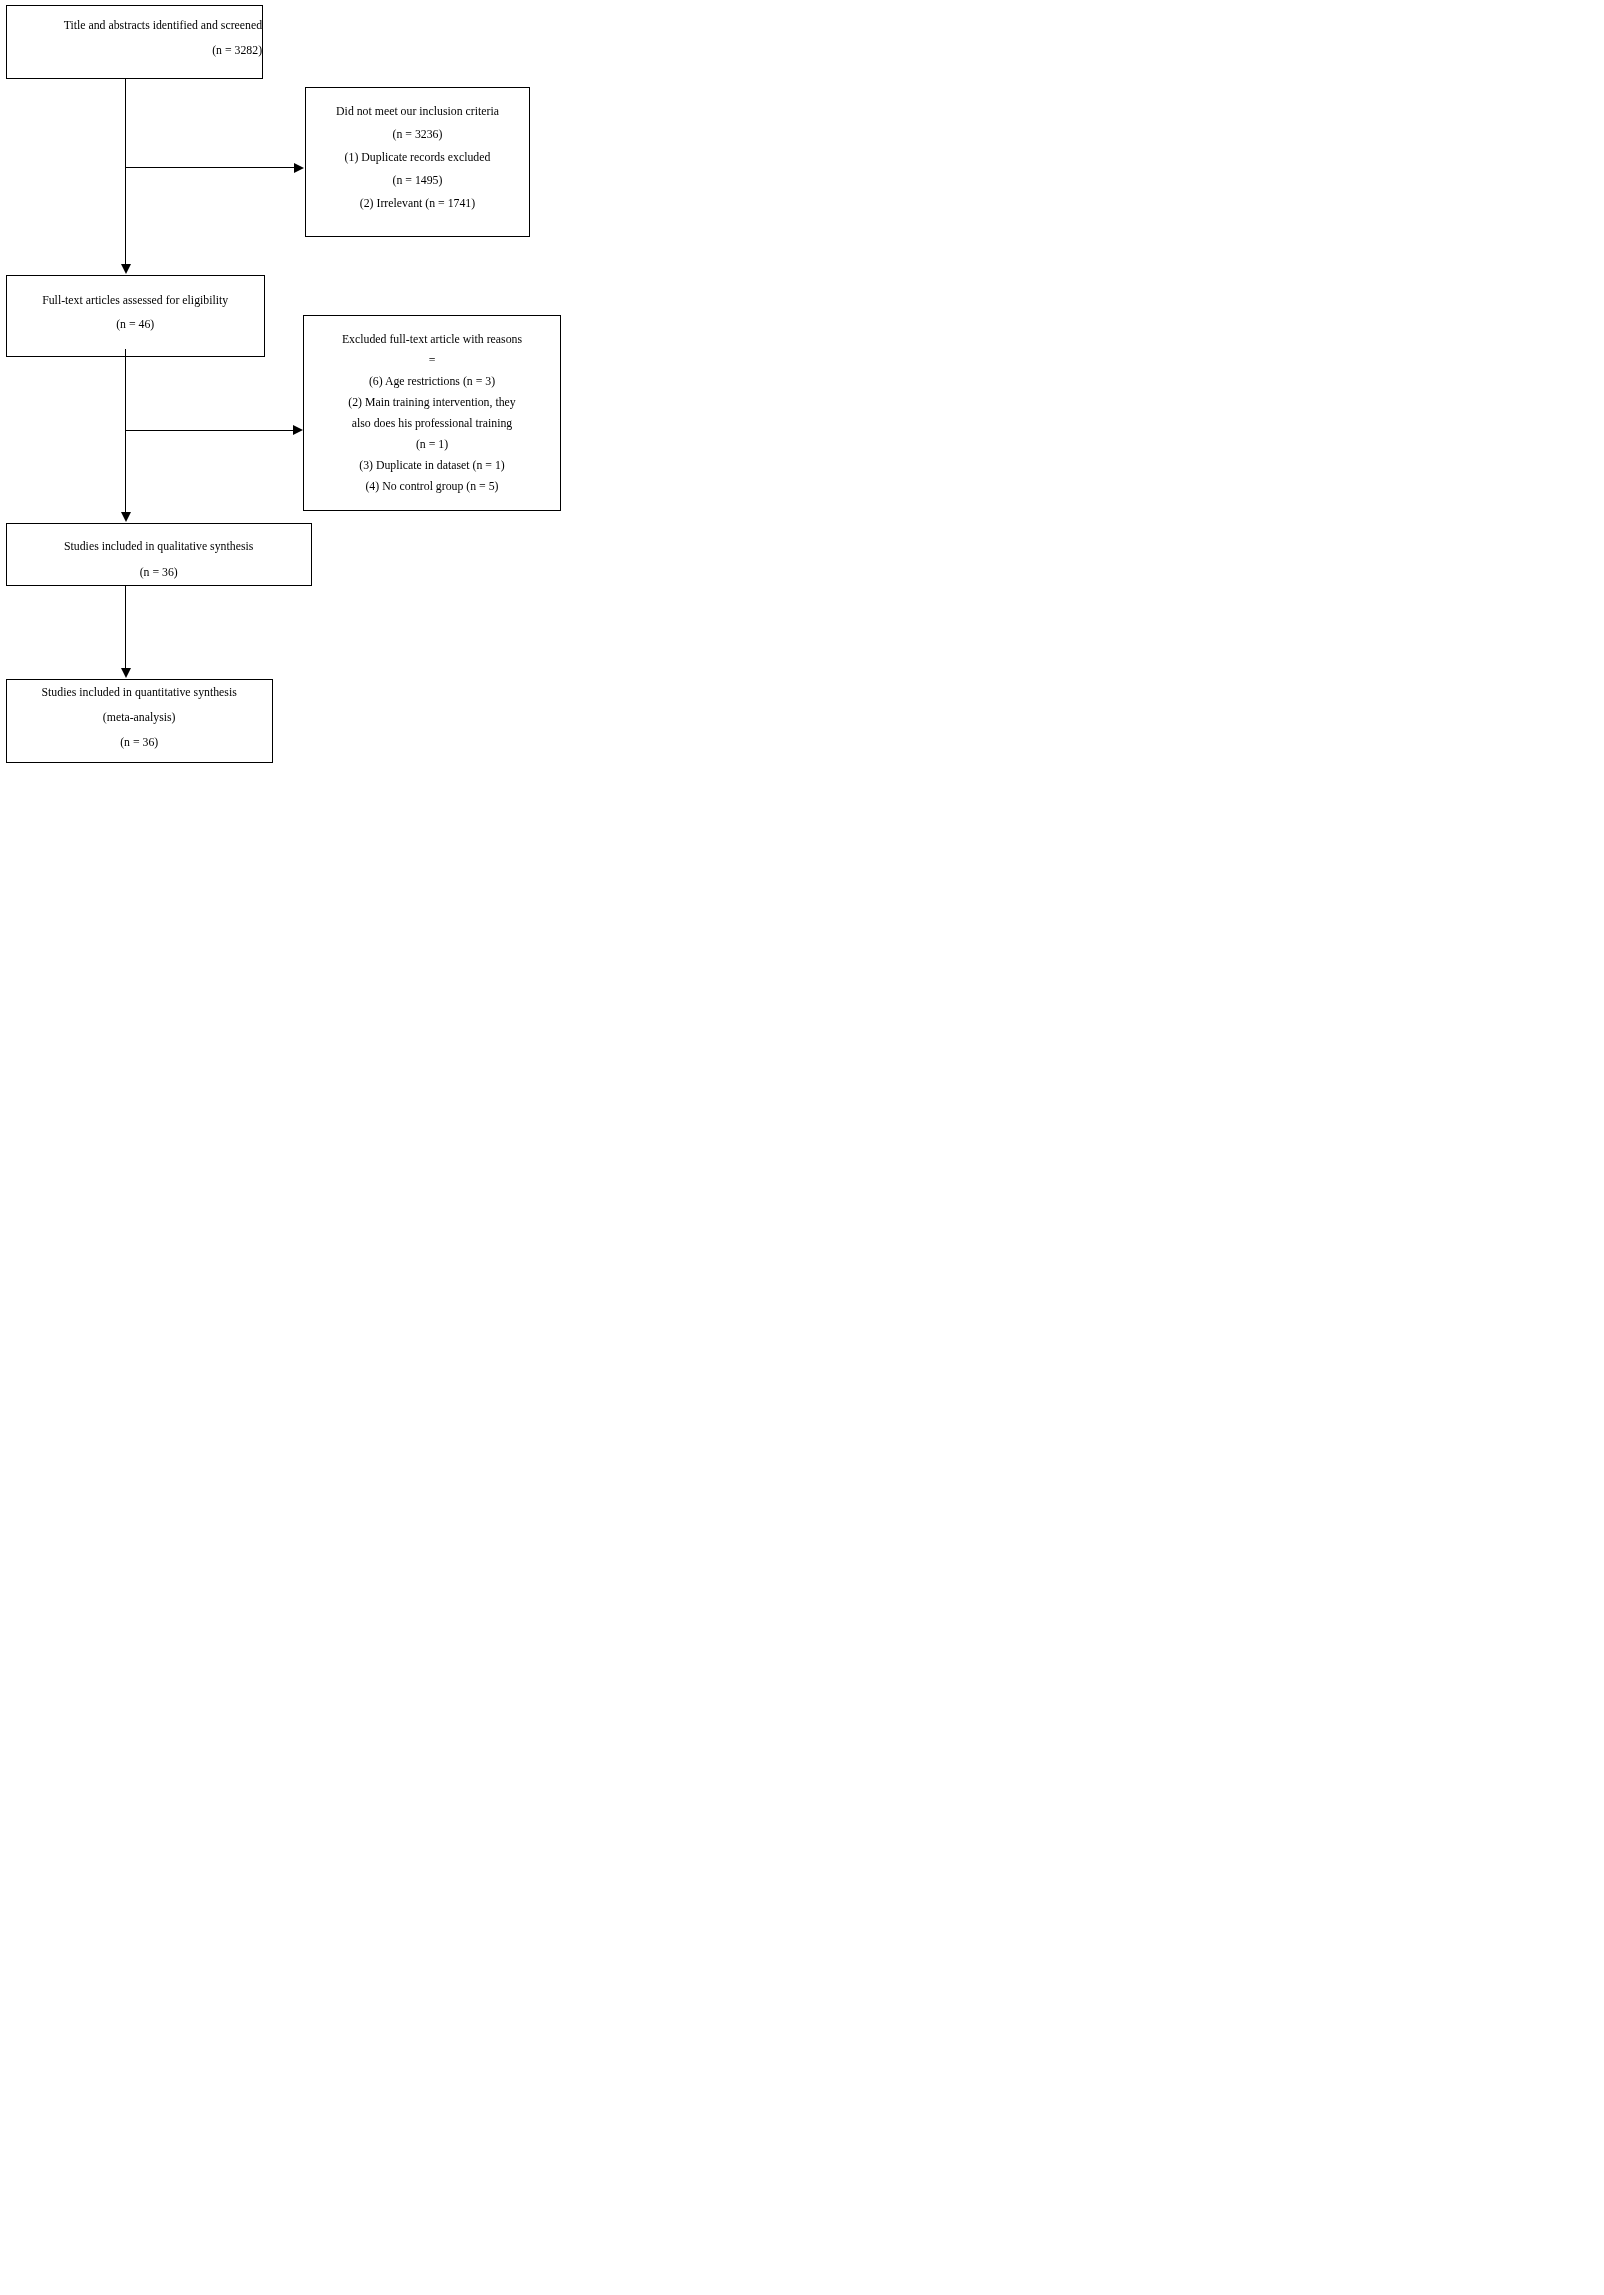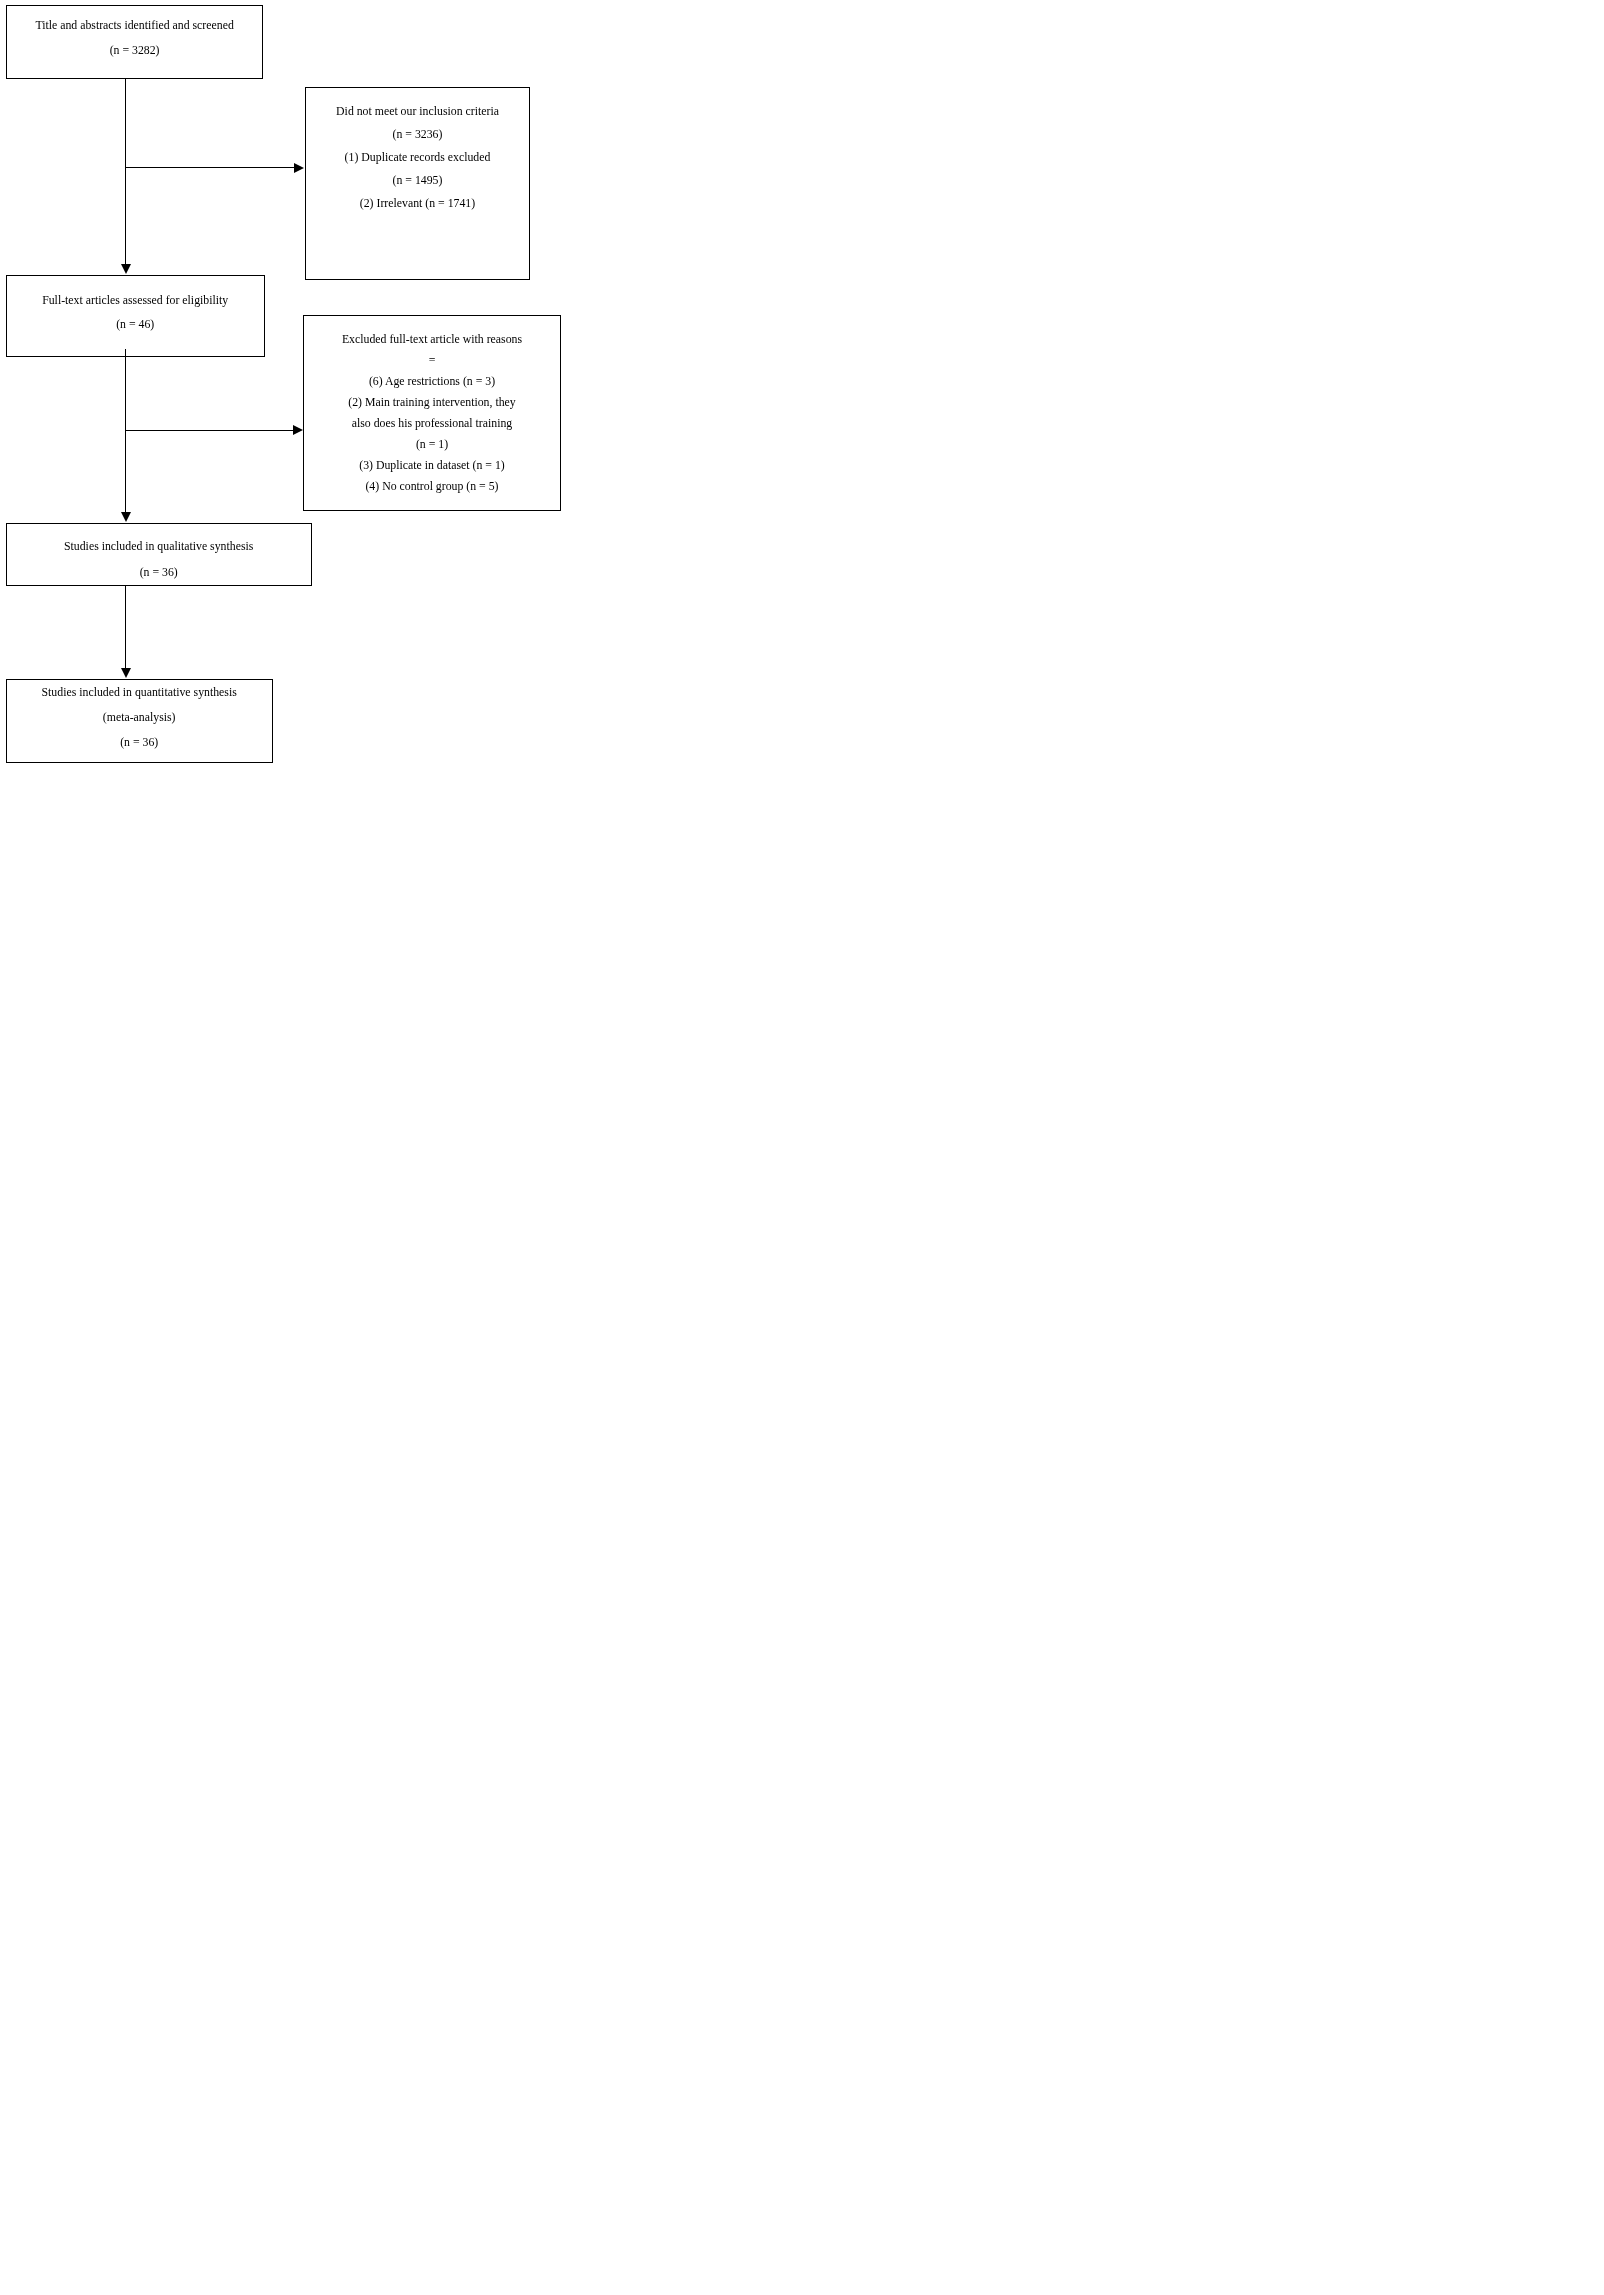--- a/index.html
+++ b/index.html
@@ -20,30 +20,30 @@
     border: 1.4px solid #000000;
     background: #ffffff;
     box-sizing: border-box;
     text-align: center;
   }
   .line {
     font-size: 11.8px;
     white-space: nowrap;
   }
   
-  .box.screening      { left: 6.1px;  top: 4.7px;   width: 257px; height: 74px; padding-top: 7.5px; }
+  .box.screening      { left: 6.1px;  top: 4.7px;   width: 257px; height: 74px; padding-top: 7.5px; text-align: right; }
   .box.screening .line      { line-height: 24.5px; }
   .box.eligibility    { left: 5.7px;  top: 275px;  width: 259px; height: 82px; padding-top: 11.8px; text-align: center; }
   .box.eligibility .line    { line-height: 24.5px; }
   .box.qualitative    { left: 5.7px;  top: 523px; width: 306px; height: 63px; padding-top: 9.4px; }
   .box.qualitative .line    { line-height: 26px; }
   .box.quantitative   { left: 5.7px;  top: 679px; width: 267px; height: 84px; }
   .box.quantitative .line   { line-height: 25px; }
   
-  .box.excl-screen    { left: 305px; top: 87px;  width: 225px; height: 193px; padding-top: 12.2px; }
+  .box.excl-screen    { left: 305px; top: 87px;  width: 225px; height: 150px; padding-top: 12.2px; }
   .box.excl-screen .line    { line-height: 23px; }
   .box.excl-fulltext  { left: 303px; top: 315px;  width: 258px; height: 196px; padding-top: 13px; }
   .box.excl-fulltext .line  { line-height: 21px; }
 
   
   .vline {
     position: absolute;
     width: 0.9px;
     background: #000000;
   }

